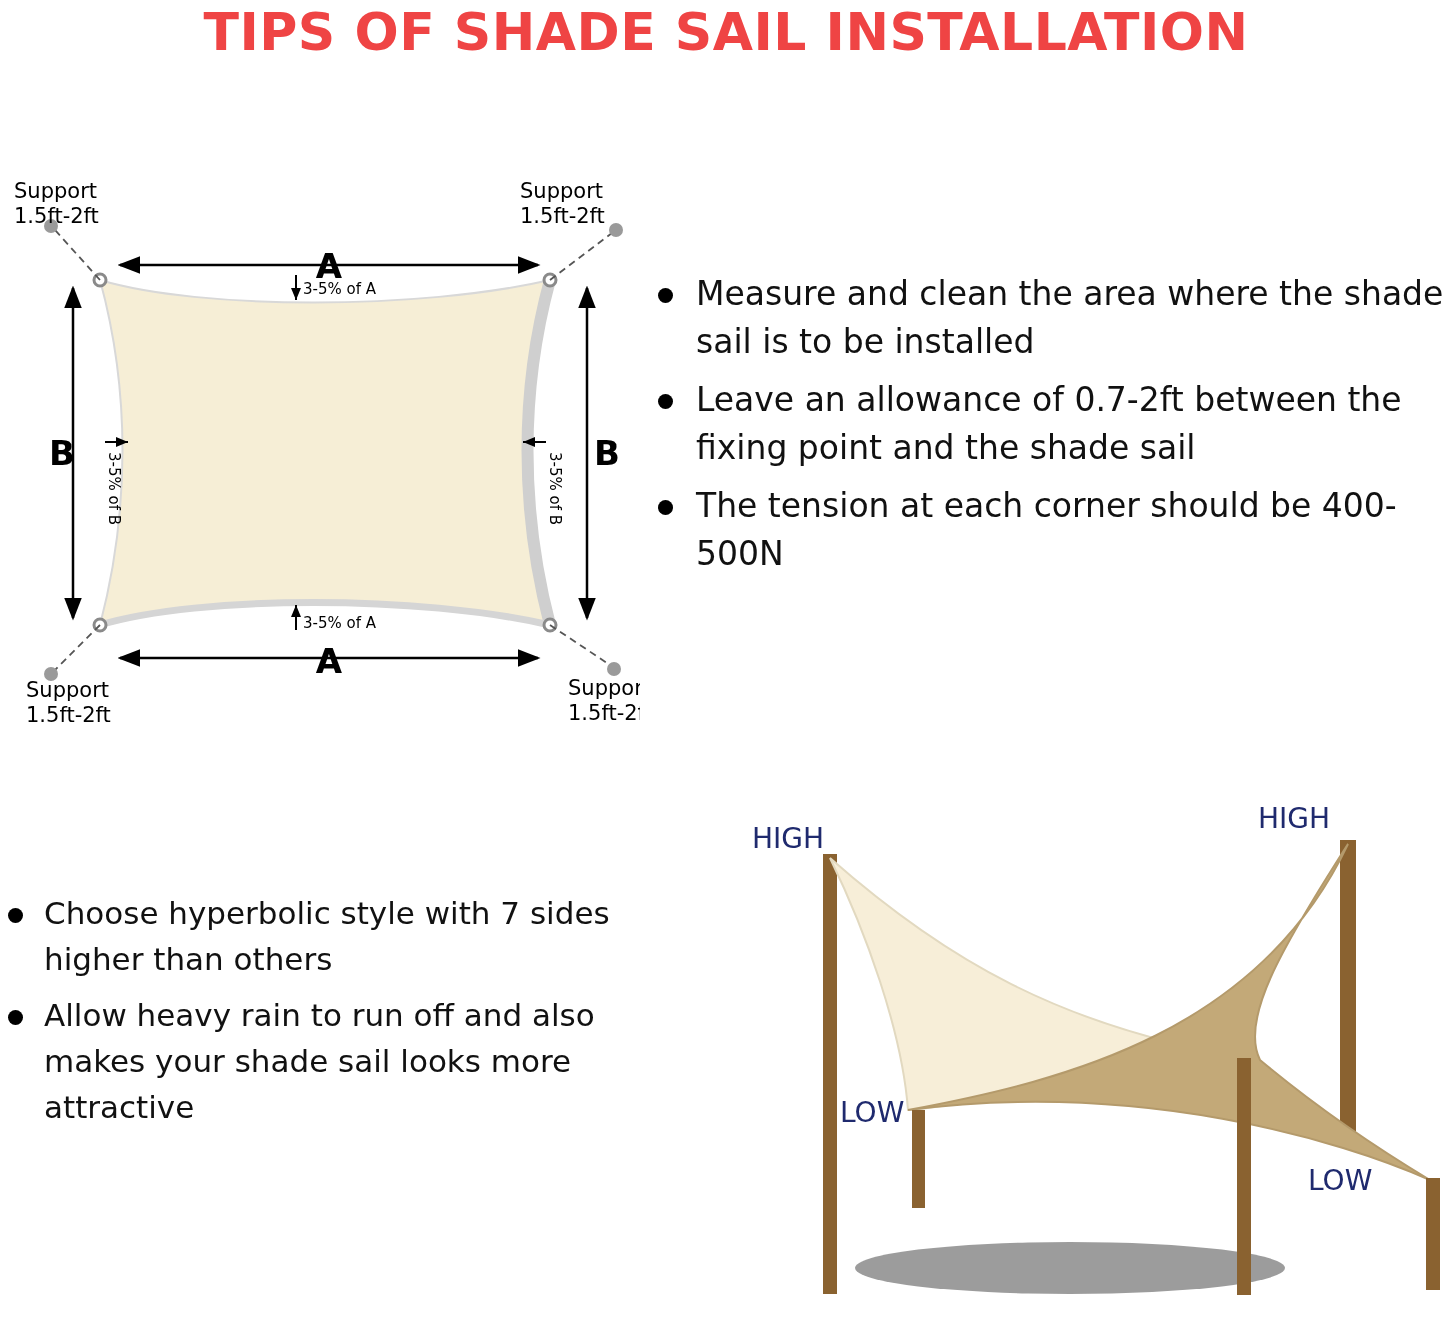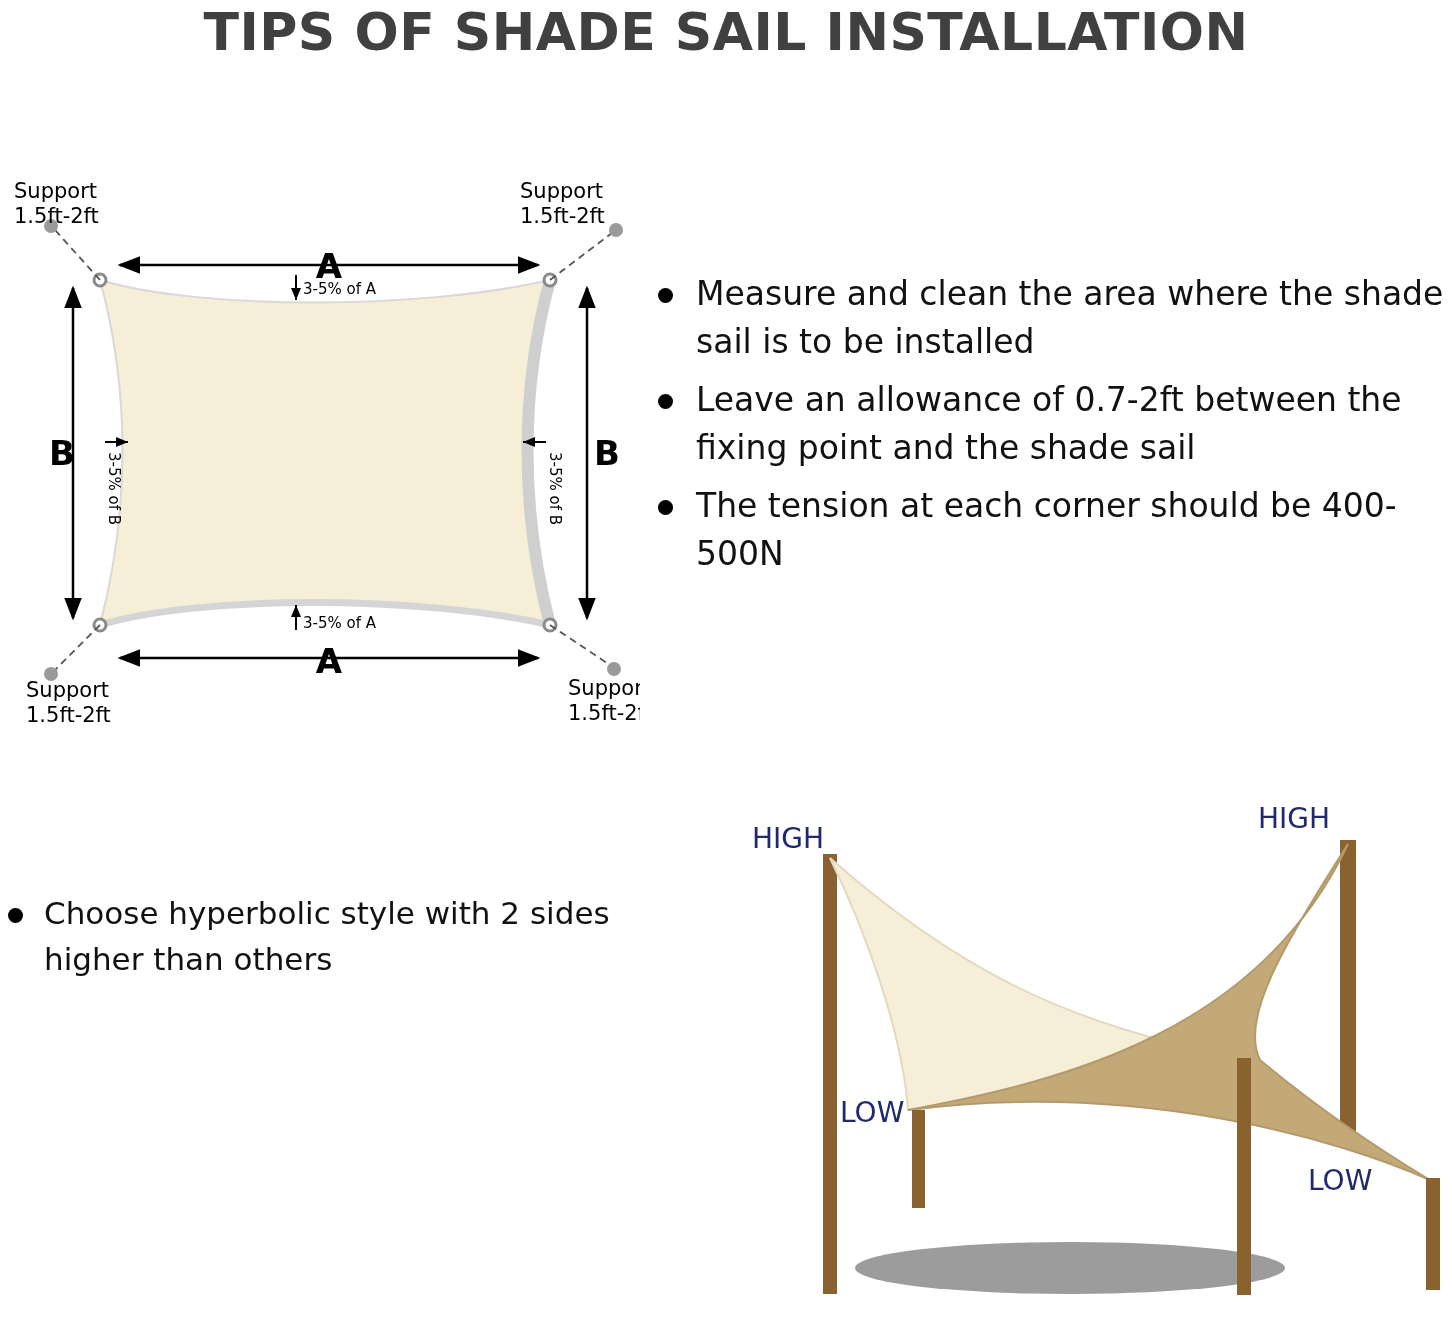--- a/index.html
+++ b/index.html
@@ -18,21 +18,21 @@
   #page-title {
     position: absolute;
     top: 2px;
     left: 0;
     width: 1452px;
     text-align: center;
     font-family: "DejaVu Sans", sans-serif;
     font-weight: bold;
     font-size: 52px;
     letter-spacing: 0.5px;
-    color: #404040;
+    color: #ef4444;
     white-space: nowrap;
   }
 
   
   .bullet-list {
     position: absolute;
     list-style: none;
     margin: 0;
     padding: 0;
   }
@@ -165,21 +165,22 @@
   <text x="568" y="560" font-size="21" fill="#000">1.5ft-2ft</text>
 </svg>
 
 <ul class="bullet-list" id="top-bullets">
   <li>Measure and clean the area where the shade sail is to be installed</li>
   <li>Leave an allowance of 0.7-2ft between the fixing point and the shade sail</li>
   <li>The tension at each corner should be 400-500N</li>
 </ul>
 
 <ul class="bullet-list" id="bottom-bullets">
-  <li>Choose hyperbolic style with 2 sides higher than others</li>
+  <li>Choose hyperbolic style with 7 sides higher than others</li>
+  <li>Allow heavy rain to run off and also makes your shade sail looks more attractive</li>
 </ul>
 
 <svg id="hyperbolic-diagram" width="812" height="545" viewBox="0 0 812 545">
 
   <ellipse cx="430" cy="488" rx="215" ry="26" fill="#8b8b8b" opacity="0.85"></ellipse>
 
   <rect x="183" y="74" width="14" height="440" fill="#8a6230"></rect>
   <rect x="700" y="60" width="16" height="305" fill="#8a6230"></rect>
 
   <path d="M 190 78

